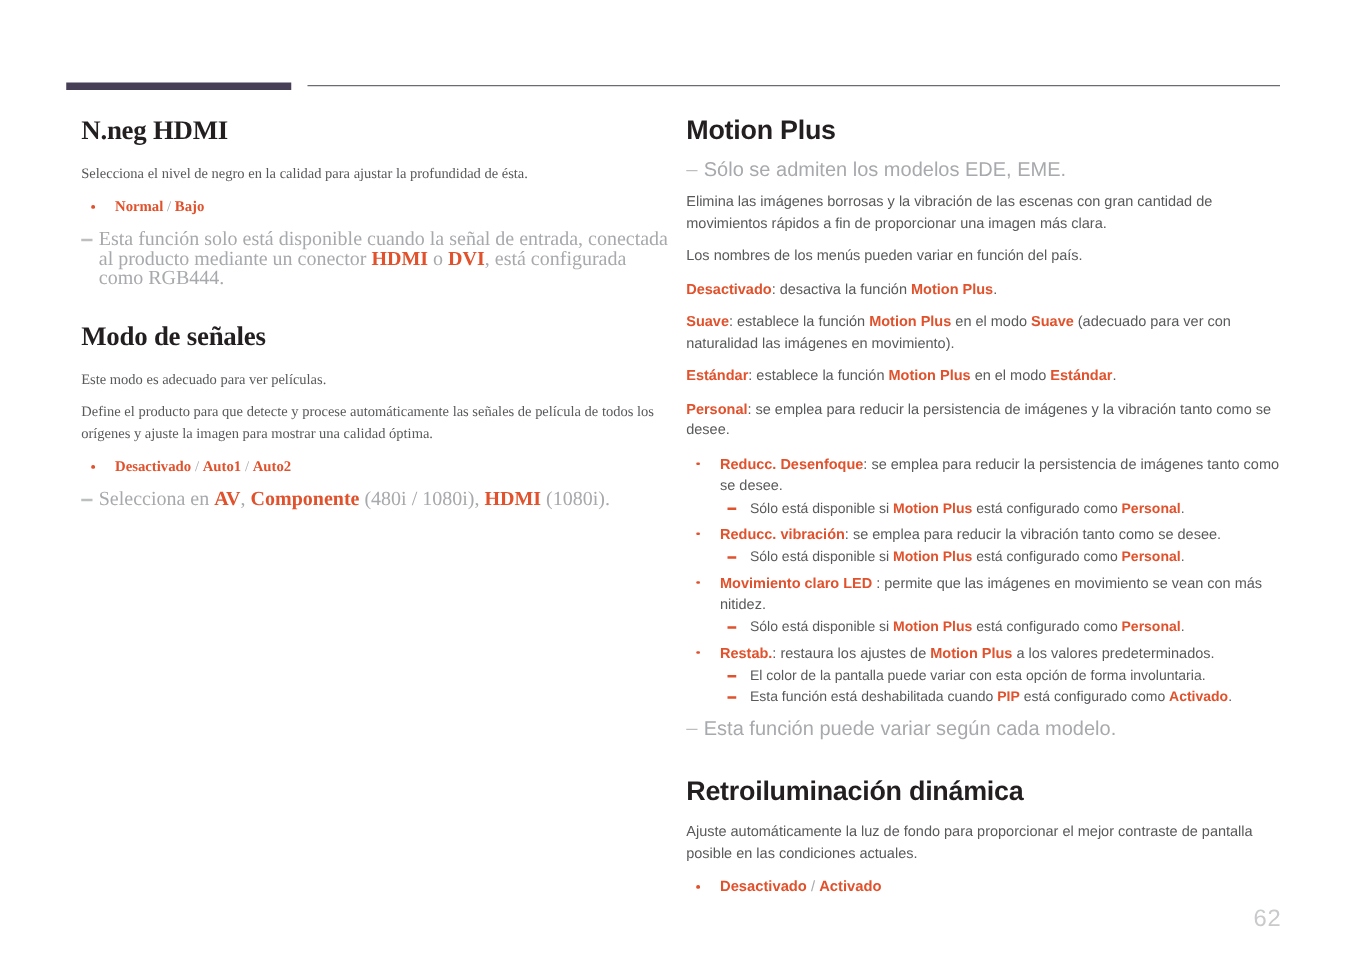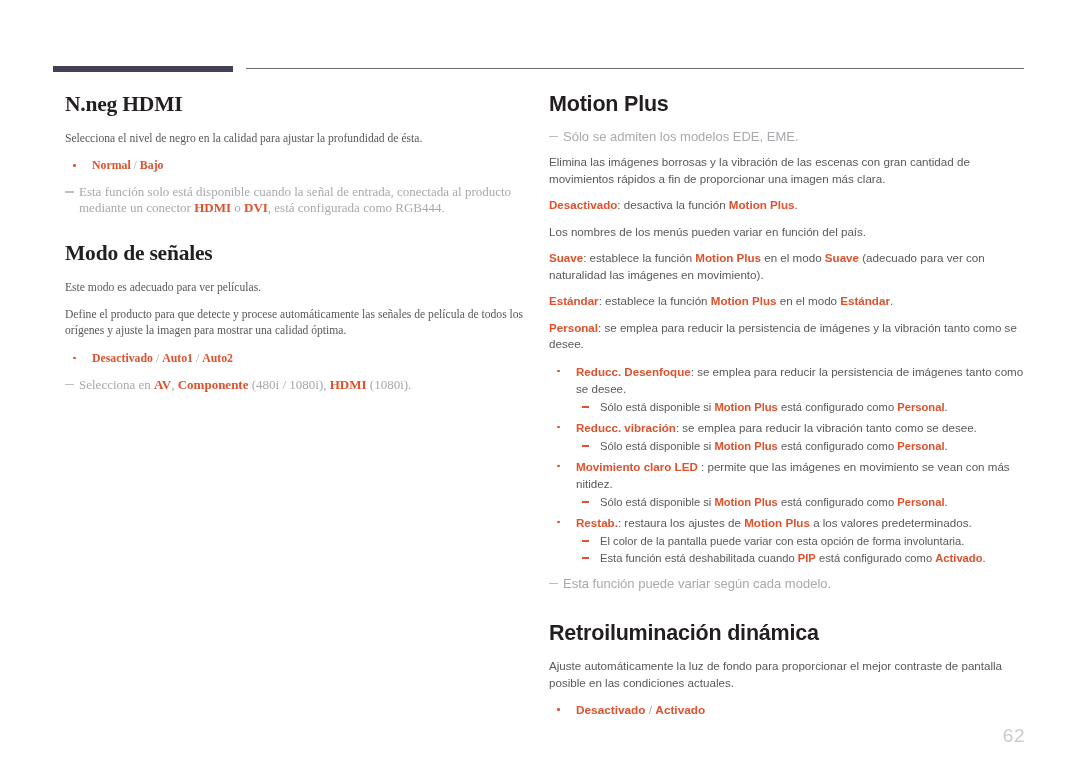--- a/index.html
+++ b/index.html
@@ -102,21 +102,21 @@
   }
 
   
   .option-line { font-weight: bold; color: #e0512c; font-size: 11.8px; }
   .option-line .sep { color: #a7a9ac; font-weight: normal; }
 
   
   .note {
     position: relative;
     padding-left: 14px;
-    font-size: 13px;
+    font-size: 16px;
     line-height: 15.5px;
     color: #a7a9ac;
     margin: 0 0 10px 0;
   }
   .note::before {
     content: "";
     position: absolute;
     left: 0;
     top: 7px;
     width: 9px;
@@ -209,25 +209,25 @@
   </div>
 
   <div class="col col-right">
 
     <h2 class="section-title">Motion Plus</h2>
 
     <p class="note">Sólo se admiten los modelos EDE, EME.</p>
 
     <p class="body">Elimina las imágenes borrosas y la vibración de las escenas con gran cantidad de movimientos rápidos a fin de proporcionar una imagen más clara.</p>
 
+    <p class="body">Los nombres de los menús pueden variar en función del país.</p>
+
     <p class="body">
       <span class="o">Desactivado</span><span>: desactiva la función </span><span class="o">Motion Plus</span><span>.</span>
     </p>
-
-    <p class="body">Los nombres de los menús pueden variar en función del país.</p>
 
 
     <p class="body">
       <span class="o">Suave</span><span>: establece la función </span><span class="o">Motion Plus</span><span> en el modo </span><span class="o">Suave</span><span> (adecuado para ver con naturalidad las imágenes en movimiento).</span>
     </p>
 
     <p class="body">
       <span class="o">Estándar</span><span>: establece la función </span><span class="o">Motion Plus</span><span> en el modo </span><span class="o">Estándar</span><span>.</span>
     </p>
 

